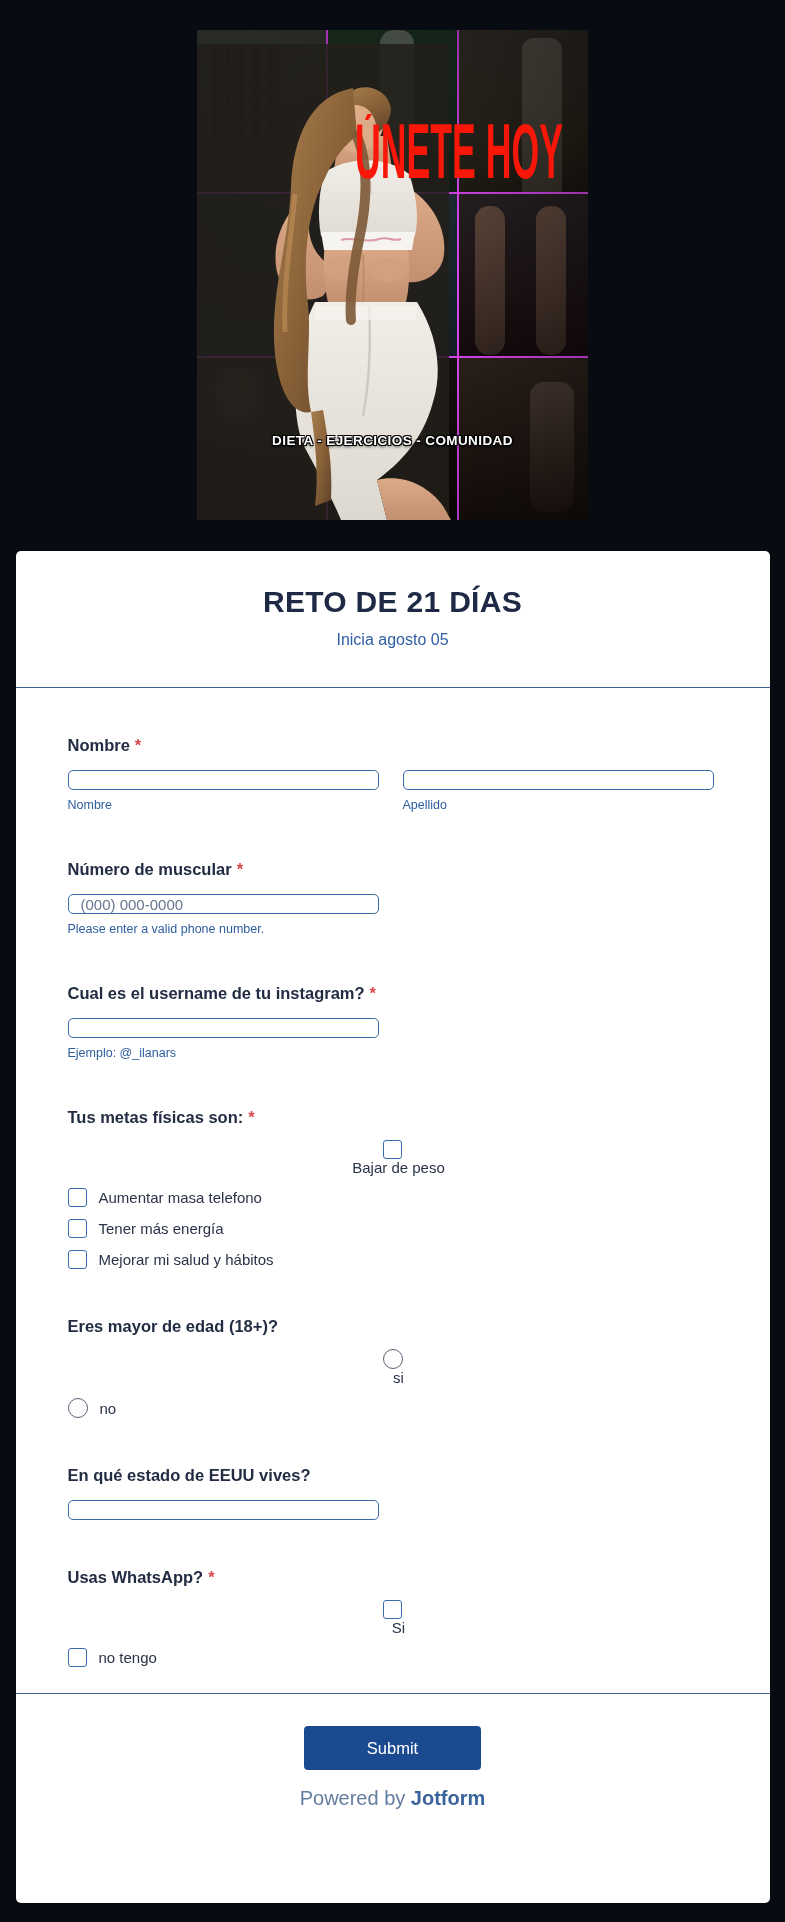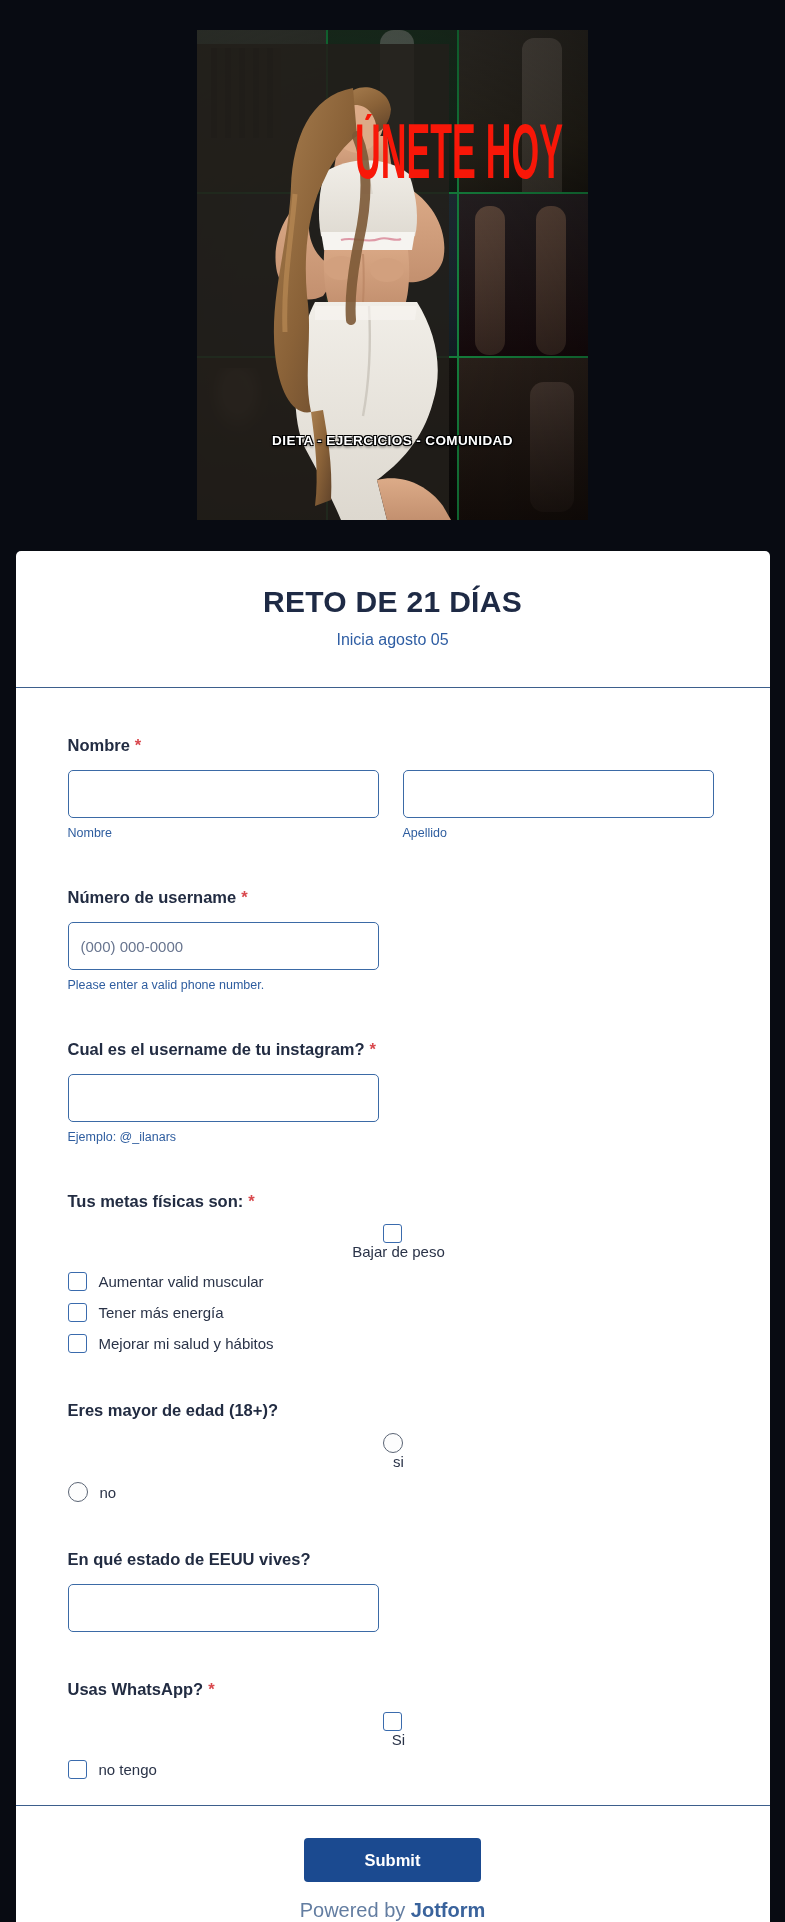--- a/index.html
+++ b/index.html
@@ -5,21 +5,21 @@
   * { margin:0; padding:0; box-sizing:border-box; }
   html,body { width:785px; }
   body {
     height:1922px; background:#080b12; overflow:hidden;
     font-family:"Liberation Sans", sans-serif;
   }
 
   
   .hero {
     position:relative; width:391px; height:490px; margin:30px auto 0;
-    overflow:hidden; background:#15803d;
+    overflow:hidden; background:#d946ef;
   }
   .collage { position:absolute; inset:0; display:grid;
     grid-template-columns:1fr 1fr 1fr; grid-template-rows:1fr 1fr 1fr; gap:2px; }
   .tile { position:relative; overflow:hidden; }
   .t1 { background:linear-gradient(160deg,#3c4038 0%,#2a2c26 55%,#1d1f1a 100%); }
   .t1::after { content:""; position:absolute; left:14px; top:18px; width:70px; height:90px;
     background:repeating-linear-gradient(90deg,#11140f 0 6px,#262b22 6px 14px); opacity:.7; }
   .t2 { background:linear-gradient(180deg,#1d3322 0%,#16281c 60%,#101c14 100%); }
   .t2::after { content:""; position:absolute; left:40%; top:0; width:34px; height:100%;
     background:linear-gradient(180deg,#8d8f8a,#6f716c); border-radius:14px; opacity:.55; }
@@ -62,21 +62,21 @@
   .divider.pre-submit { margin-top:26px; }
 
   .field { margin-top:48px; }
   .field.first { margin-top:48px; }
   .qlabel { font-size:16.5px; font-weight:600; color:#222c42; }
   .req { color:#d9484d; margin-left:5px; font-weight:600; }
 
   .name-row { display:flex; gap:24px; margin-top:15px; }
   .name-col { width:311px; }
   .tinput {
-    display:block; width:311px; height:48px; background:#fff;
+    display:block; width:311px; height:20px; background:#fff;
     border:1px solid #3b6aa6; border-radius:5px; padding:0 12px;
     font-family:"Liberation Sans", sans-serif; font-size:15px; color:#2b3449; outline:none;
   }
   .tinput::placeholder { color:#68758f; opacity:1; }
   .name-row .tinput { width:100%; }
   .sublabel, .hint { margin-top:8px; font-size:12.5px; color:#2e5d9f; }
 
   .opt-list { margin-top:13px; }
   .opt-row { display:flex; align-items:center; margin-top:12px; }
   .opt-row:first-child { margin-top:0;flex-direction:column; }
@@ -86,21 +86,21 @@
   }
   .rb {
     appearance:none; -webkit-appearance:none; width:20px; height:20px; background:#fdfdfd;
     border:1.5px solid #5a6474; border-radius:50%; cursor:pointer; flex:0 0 auto;
   }
   .opt-label { margin-left:12px; font-size:15px; color:#2a3348; cursor:pointer; }
 
   .submit-wrap { text-align:center; margin-top:32px; }
   .submit-btn {
     width:177px; height:44px; background:#1b4a90; color:#fff; border:none; border-radius:4px;
-    font-family:"Liberation Sans", sans-serif; font-size:16.5px; font-weight:700; cursor:pointer;
+    font-family:"Liberation Sans", sans-serif; font-size:16.5px; font-weight:400; cursor:pointer;
   }
   .powered { text-align:center; margin-top:17px; font-size:20px; color:#637da1; }
   .powered b { color:#3a639c; font-weight:700; }
 </style>
 </head>
 <body>
 
 <div class="hero">
   <div class="collage">
     <div class="tile t1"></div>
@@ -191,41 +191,41 @@
         <div class="sublabel">Nombre</div>
       </div>
       <div class="name-col">
         <input class="tinput" type="text" style="">
         <div class="sublabel">Apellido</div>
       </div>
     </div>
   </div>
 
   <div class="field">
-    <div class="qlabel"><span>Número de username</span><span class="req">*</span></div>
+    <div class="qlabel"><span>Número de muscular</span><span class="req">*</span></div>
     <input class="tinput" type="text" style="margin-top: 15px;" placeholder="(000) 000-0000">
     <div class="hint">Please enter a valid phone number.</div>
   </div>
 
   <div class="field">
     <div class="qlabel"><span>Cual es el username de tu instagram?</span><span class="req">*</span></div>
     <input class="tinput" type="text" style="margin-top: 15px;">
     <div class="hint">Ejemplo: @_ilanars</div>
   </div>
 
   <div class="field">
     <div class="qlabel"><span>Tus metas físicas son:</span><span class="req">*</span></div>
     <div class="opt-list">
       <label class="opt-row">
         <input type="checkbox" class="cb" style="">
         <span class="opt-label">Bajar de peso</span>
       </label>
       <label class="opt-row">
         <input type="checkbox" class="cb" style="">
-        <span class="opt-label">Aumentar valid muscular</span>
+        <span class="opt-label">Aumentar masa telefono</span>
       </label>
       <label class="opt-row">
         <input type="checkbox" class="cb" style="">
         <span class="opt-label">Tener más energía</span>
       </label>
       <label class="opt-row">
         <input type="checkbox" class="cb" style="">
         <span class="opt-label">Mejorar mi salud y hábitos</span>
       </label>
     </div>

